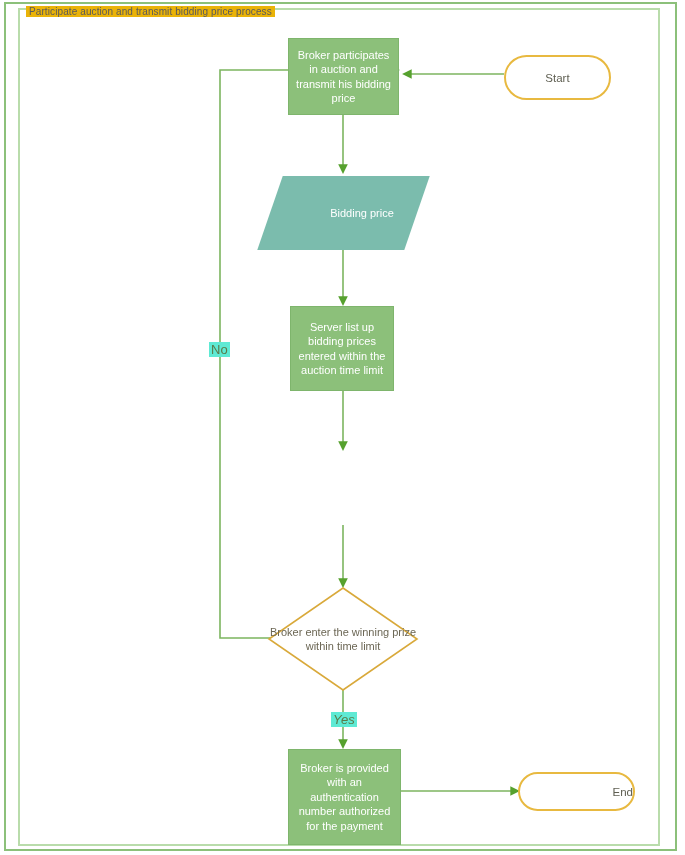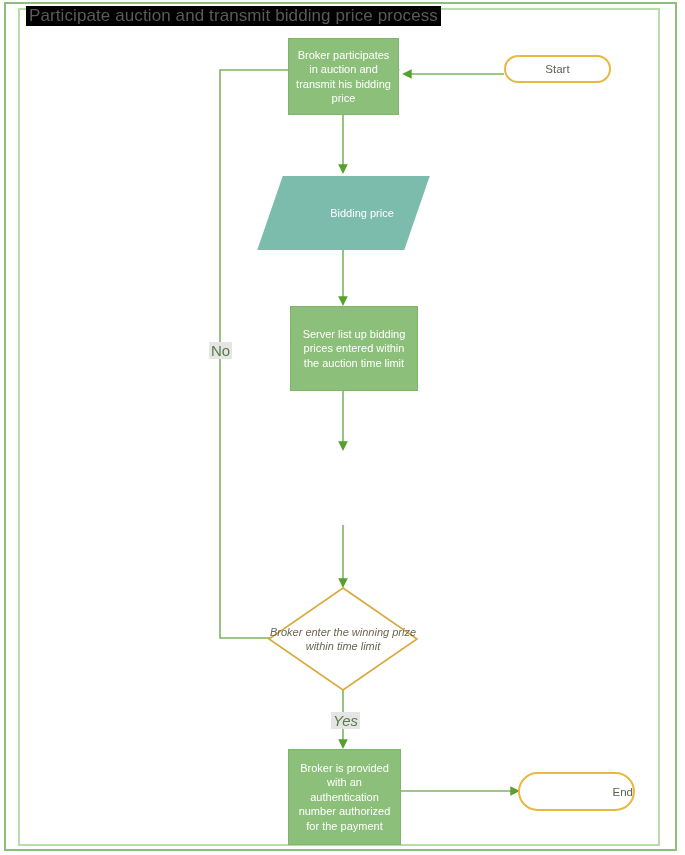--- a/index.html
+++ b/index.html
@@ -34,23 +34,23 @@
     top: 8px;
     width: 642px;
     height: 838px;
     border: 2px solid #b9dcab;
     box-sizing: border-box;
   }
   .title {
     position: absolute;
     left: 26px;
     top: 6px;
-    font-size: 17px;
+    font-size: 10px;
     color: #5a5a5a;
-    background: #000000;
+    background: #eab308;
     padding: 0 3px;
     white-space: nowrap;
     letter-spacing: 0.1px;
   }
   
   #edges {
     position: absolute;
     left: 0;
     top: 0;
     width: 685px;
@@ -113,23 +113,23 @@
     height: 100%;
   }
   .decision .dia-label {
     position: relative;
     z-index: 2;
     width: 150px;
   }
   
   .edge-label {
     position: absolute;
-    font-size: 15px;
+    font-size: 13px;
     color: #5a7a49;
-    background: #e5e5e5;
+    background: #5eead4;
     padding: 0 2px;
     white-space: nowrap;
   }
 </style>
 </head>
 <body>
 
 <div id="canvas">
 
   <div class="frame-outer"></div>
@@ -154,39 +154,39 @@
 
     <path d="M 343 525 L 343 586" stroke="#7cb55f" stroke-width="1.6" fill="none" marker-end="url(#arrowG)"></path>
 
     <path d="M 274 638 L 220 638 L 220 70 L 398 70" stroke="#7cb55f" stroke-width="1.6" fill="none" marker-end="url(#arrowG)"></path>
 
     <path d="M 343 690 L 343 747" stroke="#7cb55f" stroke-width="1.6" fill="none" marker-end="url(#arrowG)"></path>
 
     <path d="M 401 791 L 518 791" stroke="#7cb55f" stroke-width="1.6" fill="none" marker-end="url(#arrowG)"></path>
   </svg>
 
-  <div class="node terminator" style="left:504px; top:55px; width:107px; height:28px;">
+  <div class="node terminator" style="left:504px; top:55px; width:107px; height:45px;">
     <span>Start</span>
   </div>
 
   <div class="node process" style="left:288px; top:38px; width:111px; height:77px;">
     <span>Broker participates in auction and transmit his bidding price</span>
   </div>
 
   <div class="node data-shape" style="left:270px; top:176px; width:147px; height:74px;">
     <span class="para-bg"></span>
     <span class="para-label">Bidding price</span>
   </div>
 
-  <div class="node process" style="left:290px; top:306px; width:128px; height:85px;">
+  <div class="node process" style="left:290px; top:306px; width:104px; height:85px;">
     <span>Server list up bidding prices entered within the auction time limit</span>
   </div>
 
 
-  <div class="node decision" style="left:267px; top:586px; width:152px; height:106px;font-style:italic;">
+  <div class="node decision" style="left:267px; top:586px; width:152px; height:106px;">
     <svg class="dia-bg" viewBox="0 0 152 106" preserveAspectRatio="none">
       <polygon points="76,2 150,53 76,104 2,53" fill="#ffffff" stroke="#d9a93a" stroke-width="1.6"></polygon>
     </svg>
     <span class="dia-label">Broker enter the winning prize within time limit</span>
   </div>
 
   <div class="node process" style="left:288px; top:749px; width:113px; height:96px;">
     <span>Broker is provided with an authentication number authorized for the payment</span>
   </div>
 

